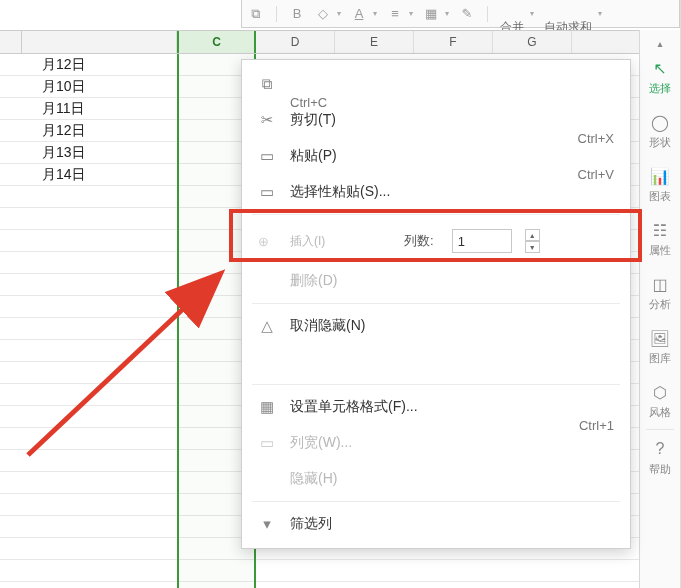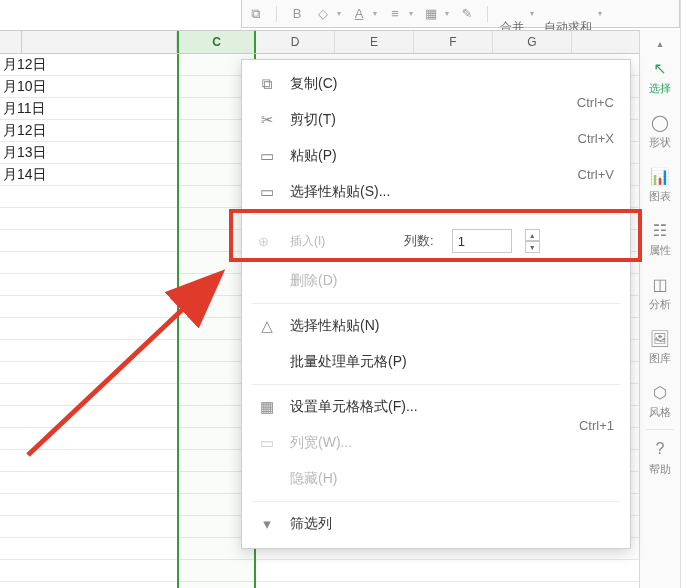--- a/index.html
+++ b/index.html
@@ -17,21 +17,21 @@
   .col-headers{position:absolute;left:0;top:30px;right:41px;height:24px;border-top:1px solid #ccc;border-bottom:1px solid #ccc;display:flex;background:#f3f3f3;}
   .col-headers .rowhead{width:22px;border-right:1px solid #ccc;}
   .col-headers .col{flex:0 0 79px;border-right:1px solid #ddd;display:flex;align-items:center;justify-content:center;color:#5a5a5a;font-size:12px;}
   .col-headers .col.c0{flex:0 0 155px;}
   .col-headers .col.sel{background:#dff0df;border-left:2px solid #3a9a3a;border-right:2px solid #3a9a3a;color:#2a7a2a;font-weight:600;}
 
   
   .grid{position:absolute;left:0;top:54px;right:41px;bottom:0;}
   .grid .sel-col{position:absolute;top:0;bottom:0;left:177px;width:79px;border-left:2px solid #3a9a3a;border-right:2px solid #3a9a3a;background:rgba(58,154,58,0.03);}
   .grid .row{height:22px;border-bottom:1px solid #e8e8e8;display:flex;align-items:center;}
-  .grid .row .cellA{width:155px;padding-left:3px;font-size:14px;color:#222;white-space:nowrap;overflow:visible;}
+  .grid .row .cellA{width:155px;padding-left:3px;font-size:14px;color:#222;white-space:nowrap;overflow:visible;margin-left:39px;}
 
   
   .side{position:absolute;right:0;top:30px;width:41px;bottom:0;border-left:1px solid #d8d8d8;background:#fafafa;display:flex;flex-direction:column;align-items:center;padding-top:6px;}
   .side .item{width:100%;display:flex;flex-direction:column;align-items:center;gap:3px;padding:8px 0;color:#888;font-size:11px;}
   .side .item.active{color:#2aa35a;}
   .side .item .ic{width:20px;height:20px;display:flex;align-items:center;justify-content:center;font-size:16px;}
   .side .sep{width:70%;height:1px;background:#e6e6e6;margin:1px 0;}
   .side .scroll-up{width:16px;height:14px;display:flex;align-items:center;justify-content:center;color:#888;font-size:10px;}
 
   
@@ -164,21 +164,20 @@
   <div class="sep"></div>
   <div class="item">
         <div class="ic">?</div>
         <span>帮助</span>
       </div>
 </div>
 
 <div class="ctx">
   <div class="row">
     <span class="ic">⧉</span>
-    <span class="txt">复制(C)</span>
     <span class="sc">Ctrl+C</span>
   </div>
   <div class="row">
     <span class="ic">✂</span>
     <span class="txt">剪切(T)</span>
     <span class="sc">Ctrl+X</span>
   </div>
   <div class="row">
     <span class="ic">▭</span>
     <span class="txt">粘贴(P)</span>
@@ -199,25 +198,24 @@
       <button>▼</button>
     </span>
   </div>
   <div class="row disabled">
     <span class="ic"></span>
     <span class="txt">删除(D)</span>
   </div>
   <div class="sep"></div>
   <div class="row">
     <span class="ic">△</span>
-    <span class="txt">选择性粘贴(N)</span>
+    <span class="txt">取消隐藏(N)</span>
   </div>
   <div class="row">
     <span class="ic"></span>
-    <span class="txt">批量处理单元格(P)</span>
   </div>
   <div class="sep"></div>
   <div class="row">
     <span class="ic">▦</span>
     <span class="txt">设置单元格格式(F)...</span>
     <span class="sc">Ctrl+1</span>
   </div>
   <div class="row disabled">
     <span class="ic">▭</span>
     <span class="txt">列宽(W)...</span>

